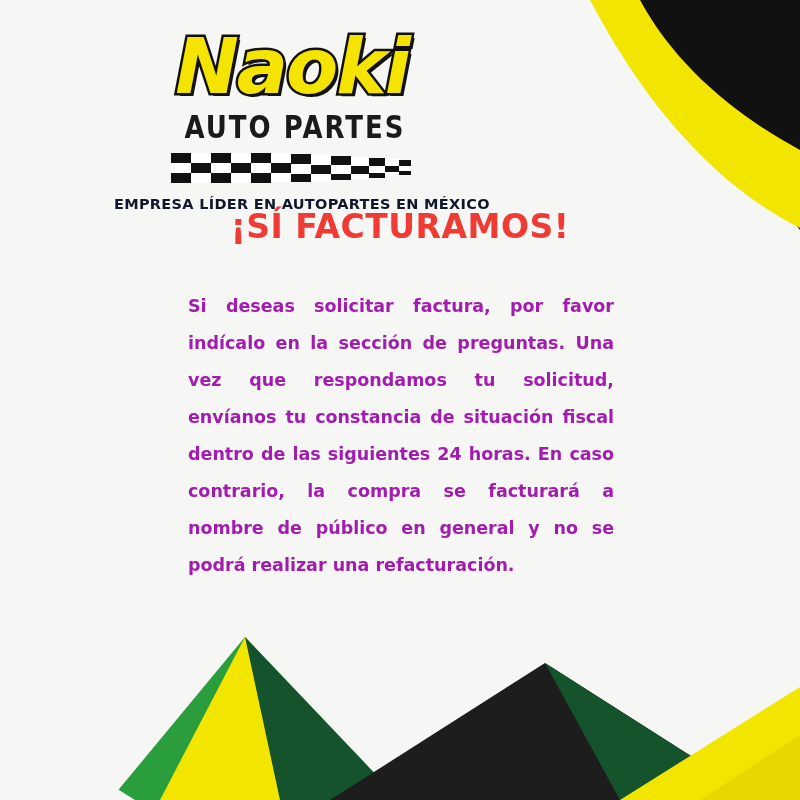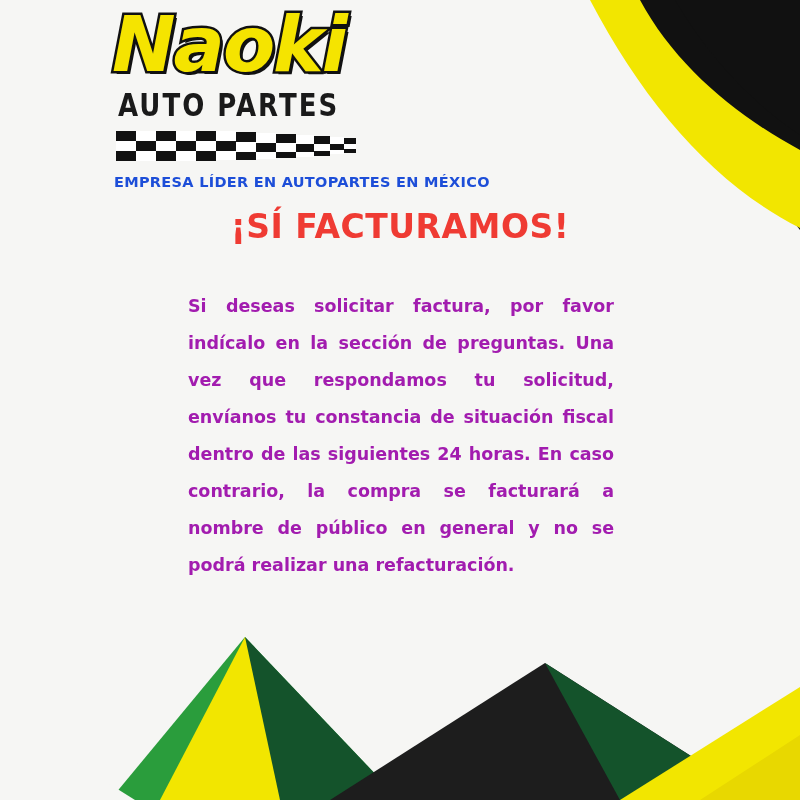--- a/index.html
+++ b/index.html
@@ -38,22 +38,23 @@
     width: 800px;
     height: 175px;
     overflow: hidden;
     pointer-events: none;
   }
 
   
   .logo-block {
     position: absolute;
     left: 112px;
-    top: 0;
+    top: 22px;
     width: 360px;
+    text-align: center;
   }
   .logo-word {
     position: relative;
     font-family: "DejaVu Sans", sans-serif;
     font-size: 76px;
     font-weight: bold;
     font-style: italic;
     letter-spacing: -2px;
     color: #f5e400;
     -webkit-text-stroke: 5px #111111;
@@ -79,21 +80,21 @@
     width: 246px;
     height: 34px;
   }
   .tagline {
     margin-top: 7px;
     margin-left: 2px;
     font-family: "DejaVu Sans", sans-serif;
     font-size: 14.5px;
     font-weight: bold;
     letter-spacing: 0.3px;
-    color: #1d4ed8;
+    color: #0f172a;
     white-space: nowrap;
   }
 
   
   .headline {
     position: absolute;
     top: 207px;
     left: 0;
     width: 800px;
     text-align: center;

